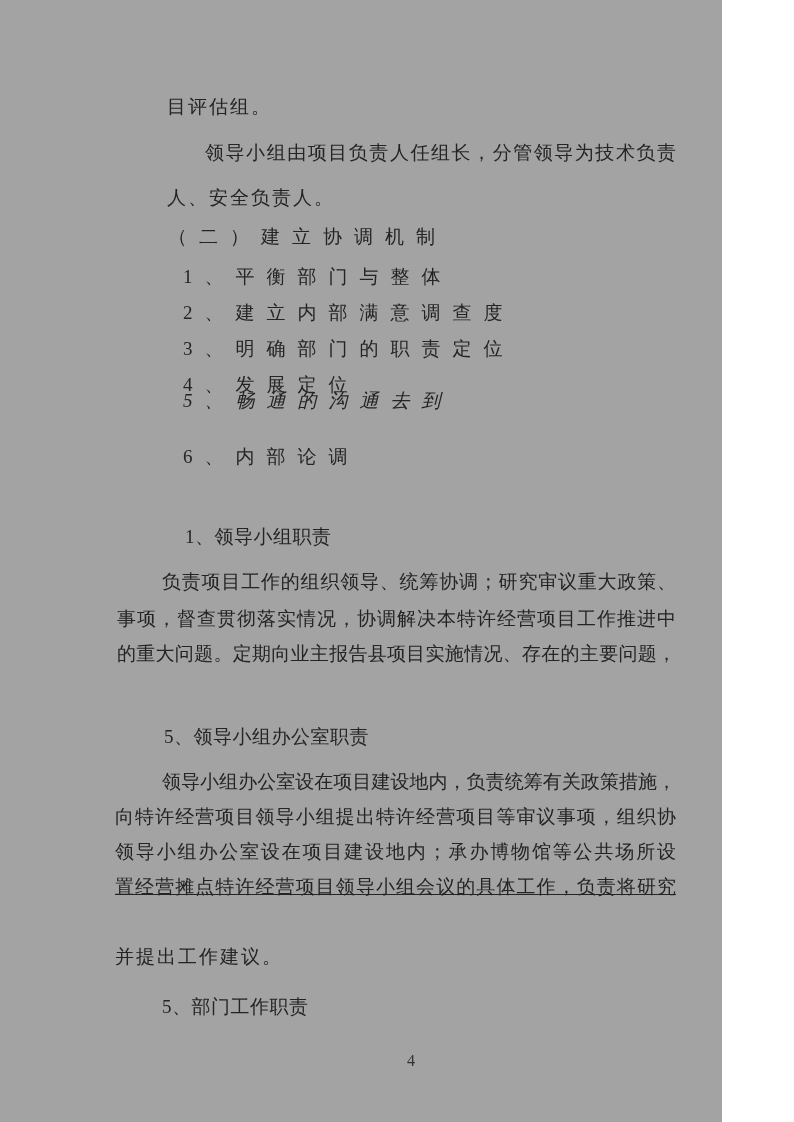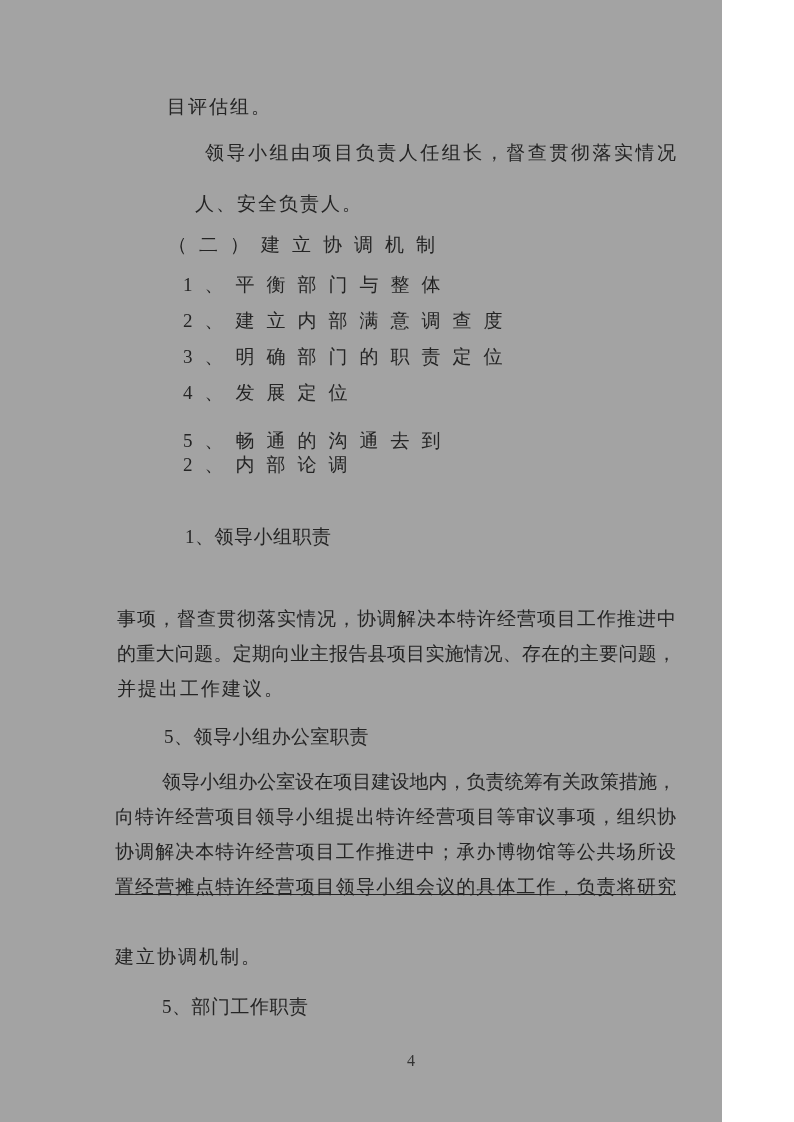--- a/index.html
+++ b/index.html
@@ -25,21 +25,21 @@
   
   .j {
     white-space: normal;
     text-align: justify;
     text-align-last: justify;
     text-justify: inter-character;
     overflow: hidden;
     height: 24px;
   }
   
-  .sp { letter-spacing: 12px; margin-top: 8px; }
+  .sp { letter-spacing: 12px; }
   
   .t  { letter-spacing: 2px; }
   
   .h  { letter-spacing: 0.5px; }
   .pgnum {
     position: absolute;
     left: 336px;
     top: 1052px;
     width: 150px;
     text-align: center;
@@ -48,44 +48,44 @@
     color: #333333;
   }
 </style>
 </head>
 <body>
 
 <div class="page">
 
   <div class="ln t" style="left:167px; top:96px;">目评估组。</div>
 
-  <div class="ln j" style="left:205px; top:142px; width:471px;">领导小组由项目负责人任组长，督查贯彻落实情况</div>
-  <div class="ln t" style="left:167px; top:193px;margin-left:28px;">人、安全负责人。</div>
+  <div class="ln j" style="left:205px; top:142px; width:471px;">领导小组由项目负责人任组长，分管领导为技术负责</div>
+  <div class="ln t" style="left:167px; top:187px;">人、安全负责人。</div>
 
   <div class="ln sp" style="left:168px; top:226px;">（二）建立协调机制</div>
 
   <div class="ln sp" style="left:183px; top:266px;">1、平衡部门与整体</div>
   <div class="ln sp" style="left:183px; top:302px;">2、建立内部满意调查度</div>
   <div class="ln sp" style="left:183px; top:338px;">3、明确部门的职责定位</div>
   <div class="ln sp" style="left:183px; top:374px;">4、发展定位</div>
-  <div class="ln sp" style="left:183px; top:422px;">5、畅通的沟通去到</div>
-  <div class="ln sp" style="left:183px; top:446px;">2、内部论调</div>
+  <div class="ln sp" style="left:183px; top:390px;font-style:italic;">5、畅通的沟通去到</div>
+  <div class="ln sp" style="left:183px; top:446px;">6、内部论调</div>
 
 
   <div class="ln h" style="left:157px; top:526px;margin-left:28px;">1、领导小组职责</div>
 
+  <div class="ln j" style="left:162px; top:571px; width:514px;">负责项目工作的组织领导、统筹协调；研究审议重大政策、</div>
   <div class="ln j" style="left:117px; top:608px; width:559px;">事项，督查贯彻落实情况，协调解决本特许经营项目工作推进中</div>
   <div class="ln j" style="left:117px; top:643px; width:559px;">的重大问题。定期向业主报告县项目实施情况、存在的主要问题，</div>
-  <div class="ln t" style="left:117px; top:678px;">并提出工作建议。</div>
 
   <div class="ln h" style="left:164px; top:726px;">5、领导小组办公室职责</div>
 
   <div class="ln j" style="left:162px; top:771px; width:514px;">领导小组办公室设在项目建设地内，负责统筹有关政策措施，</div>
   <div class="ln j" style="left:115px; top:806px; width:561px;">向特许经营项目领导小组提出特许经营项目等审议事项，组织协</div>
-  <div class="ln j" style="left:115px; top:841px; width:561px;">协调解决本特许经营项目工作推进中；承办博物馆等公共场所设</div>
+  <div class="ln j" style="left:115px; top:841px; width:561px;">领导小组办公室设在项目建设地内；承办博物馆等公共场所设</div>
   <div class="ln j" style="left:115px; top:876px; width:561px;text-decoration:underline;">置经营摊点特许经营项目领导小组会议的具体工作，负责将研究</div>
-  <div class="ln t" style="left:115px; top:946px;">建立协调机制。</div>
+  <div class="ln t" style="left:115px; top:946px;">并提出工作建议。</div>
 
   <div class="ln h" style="left:162px; top:996px;">5、部门工作职责</div>
 
   <div class="pgnum">4</div>
 
 </div>
 
 </body></html>

